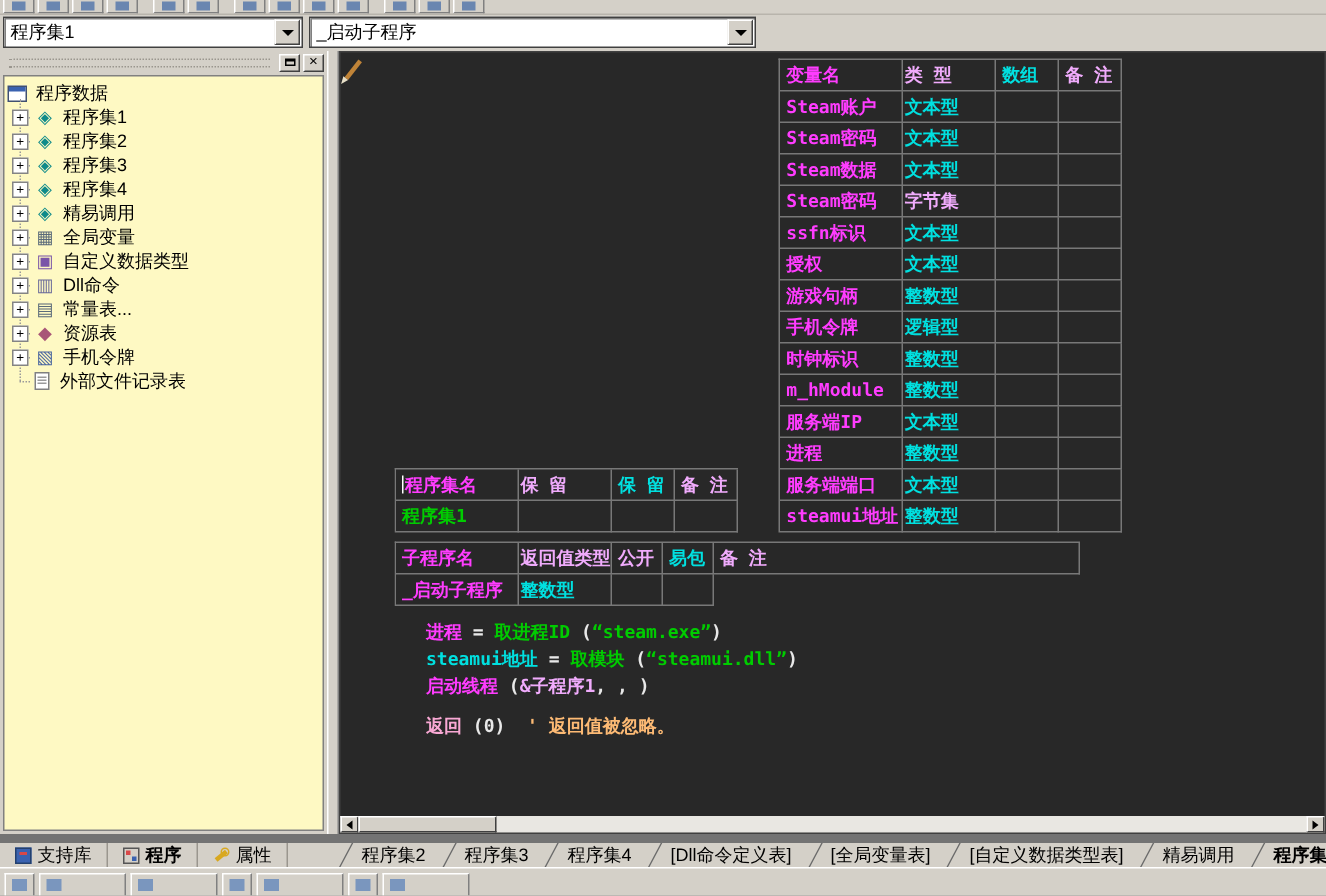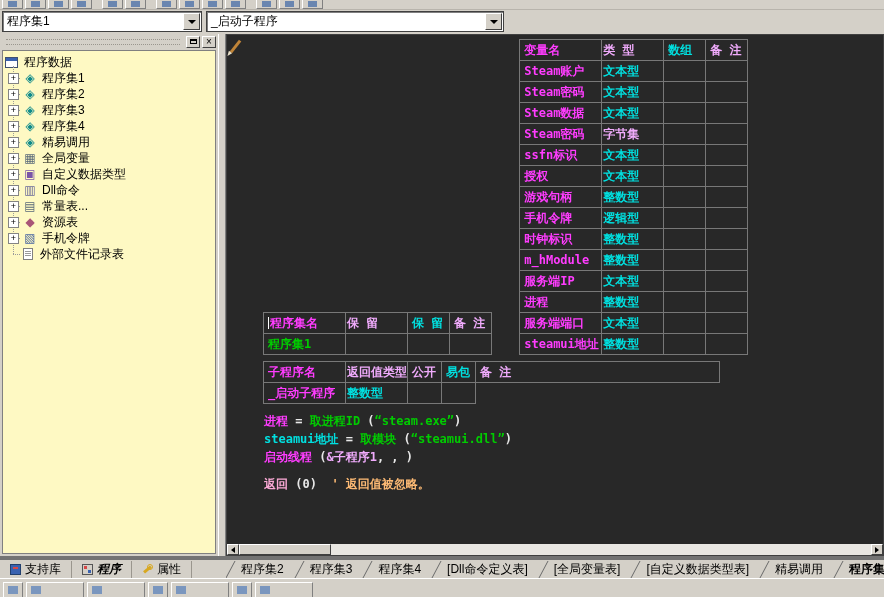--- a/index.html
+++ b/index.html
@@ -68,37 +68,37 @@
   .c1 { width:82px; } .c2 { width:62px; padding-left:1px;} .c3 { width:42px; } .c4 { width:42px; }
   .s3 { width:34px; } .s4 { width:34px; } .s5 { width:244px; }
   .t1 { margin-top:4px; } .t2 { margin-top:4px;margin-left:20px; } .t3 { margin-top:6px; }
 
   .mag { color:#ff3cff; } .cyan { color:#00e0e0; } .yel { color:#f0abfc; }
   .grn { color:#00cc00; } .red { color:#f9a8d4; } .wht { color:#e8e8e8; }
   .cmt { color:#fdba74; }
   .note-cell { background:#a0a0a0; color:#3a3a3a; font-weight:bold; }
   .caret { display:inline-block; width:1px; height:12px; background:#fff; vertical-align:-2px; margin-right:1px; }
 
-  .codeblock { margin-top:8px; padding-left:1px; }
+  .codeblock { margin-top:8px; padding-left:1px;margin-left:20px; }
   .codeline { height:18px; line-height:18px; white-space:pre; }
   .codeline.gap { margin-top:9px; }
 
   
   .hscroll { position:absolute; left:0; right:0; bottom:0; height:11px; background:#e9e7e2; display:flex; }
   .sbtn { width:12px; height:11px; background:#d4d0c8; border:1px solid; border-color:#fff #404040 #404040 #fff; display:flex; align-items:center; justify-content:center; flex:0 0 auto;}
   .tri-l { width:0;height:0;border-top:3px solid transparent;border-bottom:3px solid transparent;border-right:4px solid #000;}
   .tri-r { width:0;height:0;border-top:3px solid transparent;border-bottom:3px solid transparent;border-left:4px solid #000;}
   .sthumb { width:92px; height:11px; background:#d4d0c8; border:1px solid; border-color:#fff #404040 #404040 #fff; flex:0 0 auto;}
   .strack { flex:1; }
 
   
-  .tabs-row { position:absolute; bottom:19px; left:0; right:0; height:22px; background:#d4d0c8; border-top:4px solid #737373; display:flex; align-items:center; overflow:hidden;}
+  .tabs-row { position:absolute; bottom:19px; left:0; right:0; height:22px; background:#d4d0c8; border-top:6px solid #737373; display:flex; align-items:flex-start; overflow:hidden;}
   .ptabs { display:flex; width:226px; flex:0 0 auto; }
   .ptab { display:flex; align-items:center; gap:4px; padding:0 10px; border-right:1px solid #9a968e; font-size:12px; white-space:nowrap;}
-  .ptab.active { font-weight:bold;font-style:italic; }
+  .ptab.active { font-weight:bold; }
   .pticon { width:11px; height:11px; position:relative; flex:0 0 auto;}
   .icon-lib { background:#3a62b0; border:1px solid #23406e;}
   .icon-lib::after { content:""; position:absolute; left:2px; top:2px; width:5px; height:2px; background:#d84848;}
   .icon-prog { border:1px solid #555; }
   .icon-prog::before { content:""; position:absolute; left:1px; top:1px; width:3px; height:3px; background:#d84848;}
   .icon-prog::after { content:""; position:absolute; right:1px; bottom:1px; width:3px; height:3px; background:#3a62b0;}
   .icon-prop { background:transparent; }
   .icon-prop::before { content:""; position:absolute; left:1px; top:4px; width:9px; height:3px; background:#d8a820; transform:rotate(-40deg);}
   .icon-prop::after { content:""; position:absolute; right:0; top:0; width:4px; height:4px; border:1.5px solid #d8a820; border-radius:50%;}
   .ftabs { display:flex; flex:1; align-items:stretch; overflow:hidden; }

